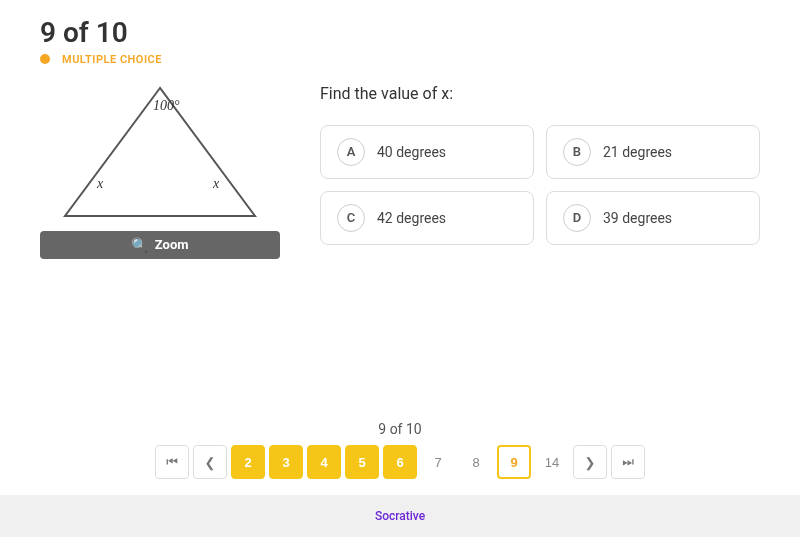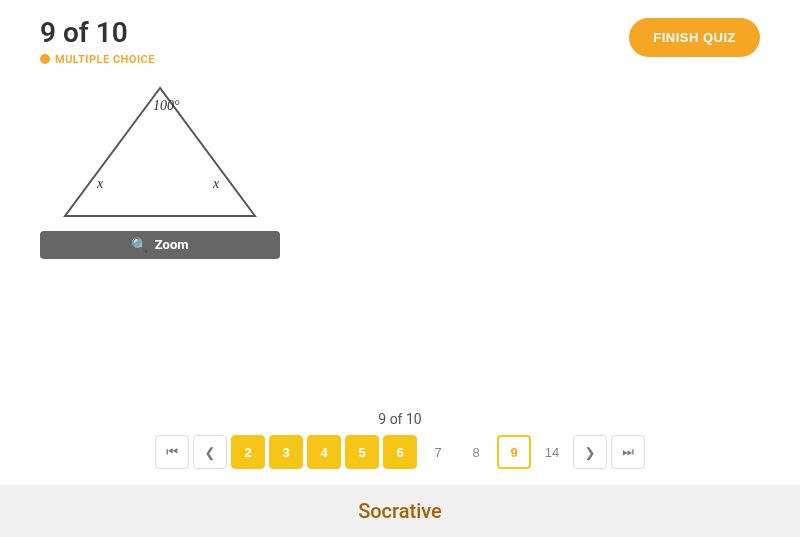--- a/index.html
+++ b/index.html
@@ -26,21 +26,21 @@
     }
     .question-number {
       font-size: 28px;
       font-weight: 600;
       color: #333;
       line-height: 1.1;
     }
     .question-type-badge {
       display: flex;
       align-items: center;
-      gap: 5px;
+      gap: 12px;
       margin-top: 4px;
     }
     .badge-dot {
       width: 10px;
       height: 10px;
       border-radius: 50%;
       background: #f5a623;
       flex-shrink: 0;
     }
     .badge-label {
@@ -203,43 +203,42 @@
       background: #fff;
       border: 1.5px solid #ddd;
       color: #777;
     }
 
     
     .footer {
       background: #f0f0f0;
       text-align: center;
       padding: 14px;
-      font-size: 20px;
-      color: #a16207;
+      font-size: 12px;
+      color: #6d28d9;
       font-weight: 500;
     }
 
     
     .triangle-svg {
       width: 230px;
       height: 150px;
     }
   </style>
 </head>
 <body>
 
 <div class="header">
   <div class="question-info">
     <span class="question-number">9 of 10</span>
     <div class="question-type-badge">
       <div class="badge-dot"></div>
       <span class="badge-label">MULTIPLE CHOICE</span>
     </div>
   </div>
-  <button class="finish-btn">FINISH QUIZ</button>
 </div>
 
 <div class="main-content">
 
   <div class="image-panel">
     <div class="triangle-container">
       <svg class="triangle-svg" viewBox="0 0 230 150">
 
         <polygon points="115,10 20,138 210,138" fill="none" stroke="#555" stroke-width="2"></polygon>
 
@@ -249,20 +248,43 @@
 
         <text x="168" y="110" font-size="14" font-style="italic" fill="#333" font-family="Georgia, serif">x</text>
       </svg>
     </div>
     <div class="zoom-bar">
       <span class="zoom-icon">🔍</span>
       <span class="zoom-bar-label">Zoom</span>
     </div>
   </div>
 
+  <div class="question-panel">
+    <p class="question-text">Find the value of x:</p>
+    <div class="answers-grid">
+
+      <div class="answer-option">
+        <div class="answer-letter">A</div>
+        <span class="answer-text">40 degrees</span>
+      </div>
+      <div class="answer-option">
+        <div class="answer-letter">B</div>
+        <span class="answer-text">21 degrees</span>
+      </div>
+
+      <div class="answer-option">
+        <div class="answer-letter">C</div>
+        <span class="answer-text">42 degrees</span>
+      </div>
+      <div class="answer-option">
+        <div class="answer-letter">D</div>
+        <span class="answer-text">39 degrees</span>
+      </div>
+    </div>
+  </div>
 </div>
 
 <div class="pagination-section">
   <span class="pagination-label">9 of 10</span>
   <div class="pagination-controls">
 
     <button class="page-btn nav">⏮</button>
 
     <button class="page-btn nav">❮</button>
 

